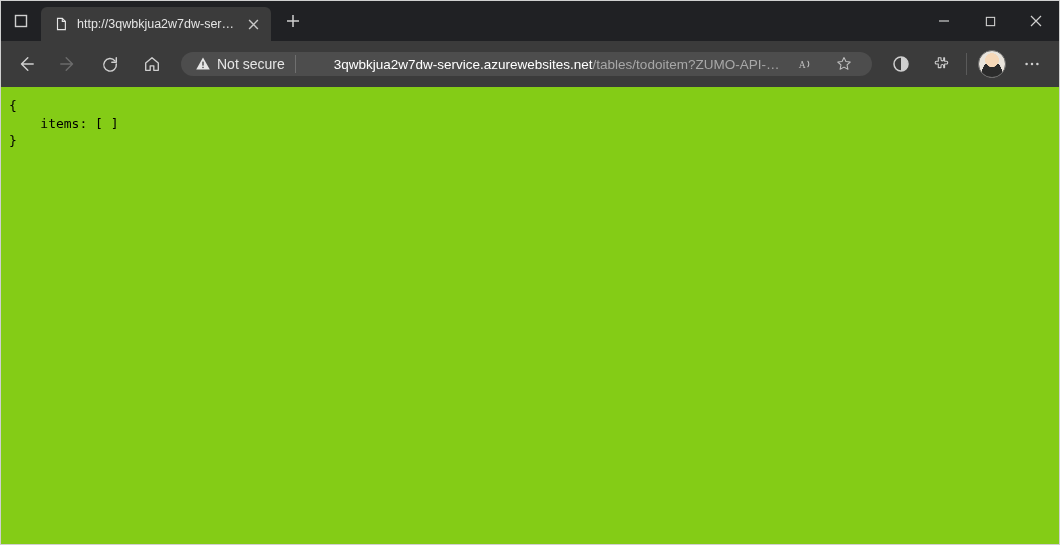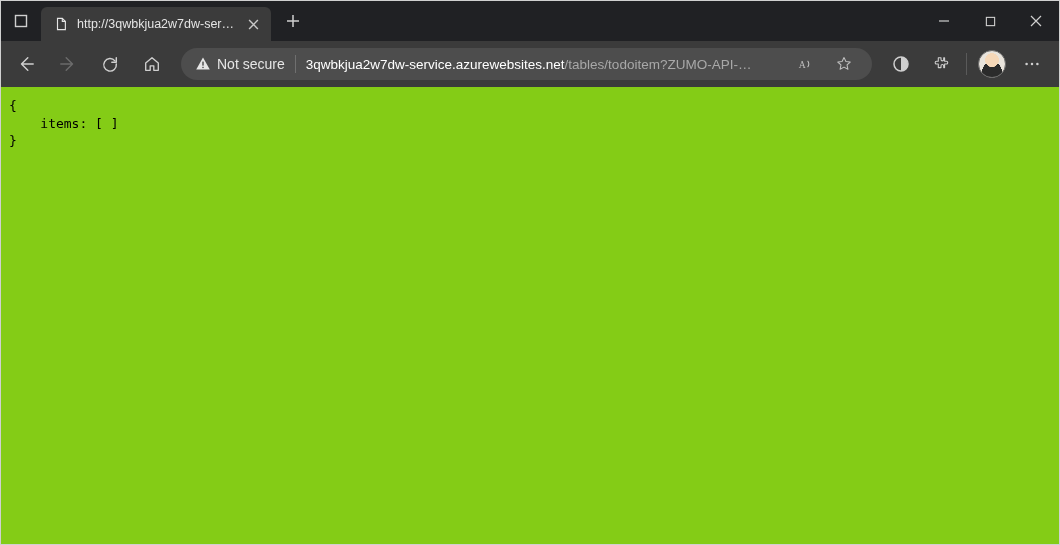--- a/index.html
+++ b/index.html
@@ -68,21 +68,21 @@
       gap: 4px;
     }
     .tool-btn {
       width: 38px; height: 38px;
       display:flex; align-items:center; justify-content:center;
       color:#cfcfcf;
     }
     .tool-btn.disabled { color:#6b6b6b; }
     .addressbar {
       flex: 1;
-      height: 32px;
+      height: 24px;
       background: #4d4d4d;
       border-radius: 16px;
       display: flex;
       align-items: center;
       padding: 0 14px 0 14px;
       gap: 10px;
       color: #e6e6e6;
       font-size: 13.5px;
       margin: 0 6px;
       overflow: hidden;
@@ -92,20 +92,21 @@
       color:#e6e6e6; font-size:14px;
       white-space: nowrap;
     }
     .vdiv { width:1px; height:18px; background:#6f6f6f; }
     .url {
       flex:1;
       white-space: nowrap;
       overflow: hidden;
       text-overflow: ellipsis;
       color:#cfcfcf;
+      margin-left:28px;
     }
     .url .host { color:#ffffff; }
     .url .rest { color:#a8a8a8; }
     .addr-icon {
       width:28px; height:28px;
       display:flex; align-items:center; justify-content:center;
       color:#bfbfbf; flex-shrink:0;
     }
     .toolbar-right { display:flex; align-items:center; gap:2px; }
     .vline { width:1px; height:22px; background:#5a5a5a; margin:0 4px; }

